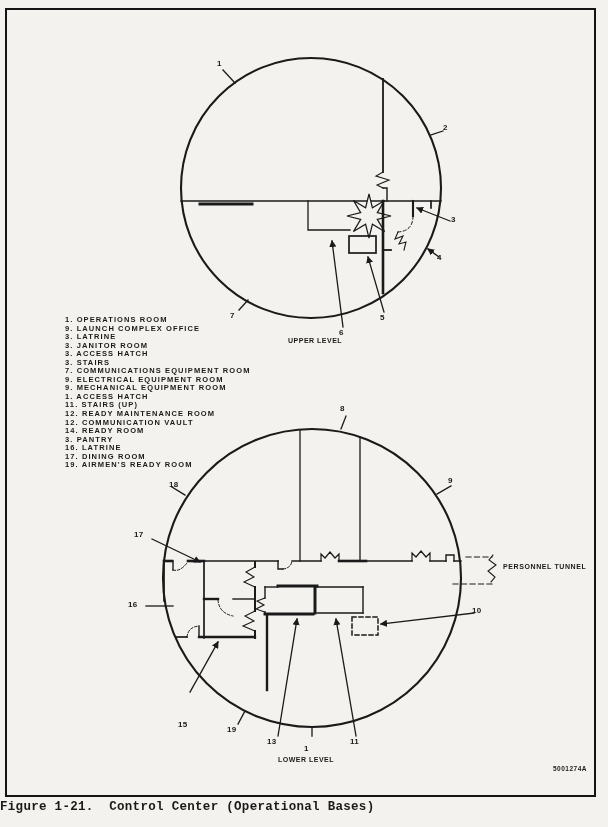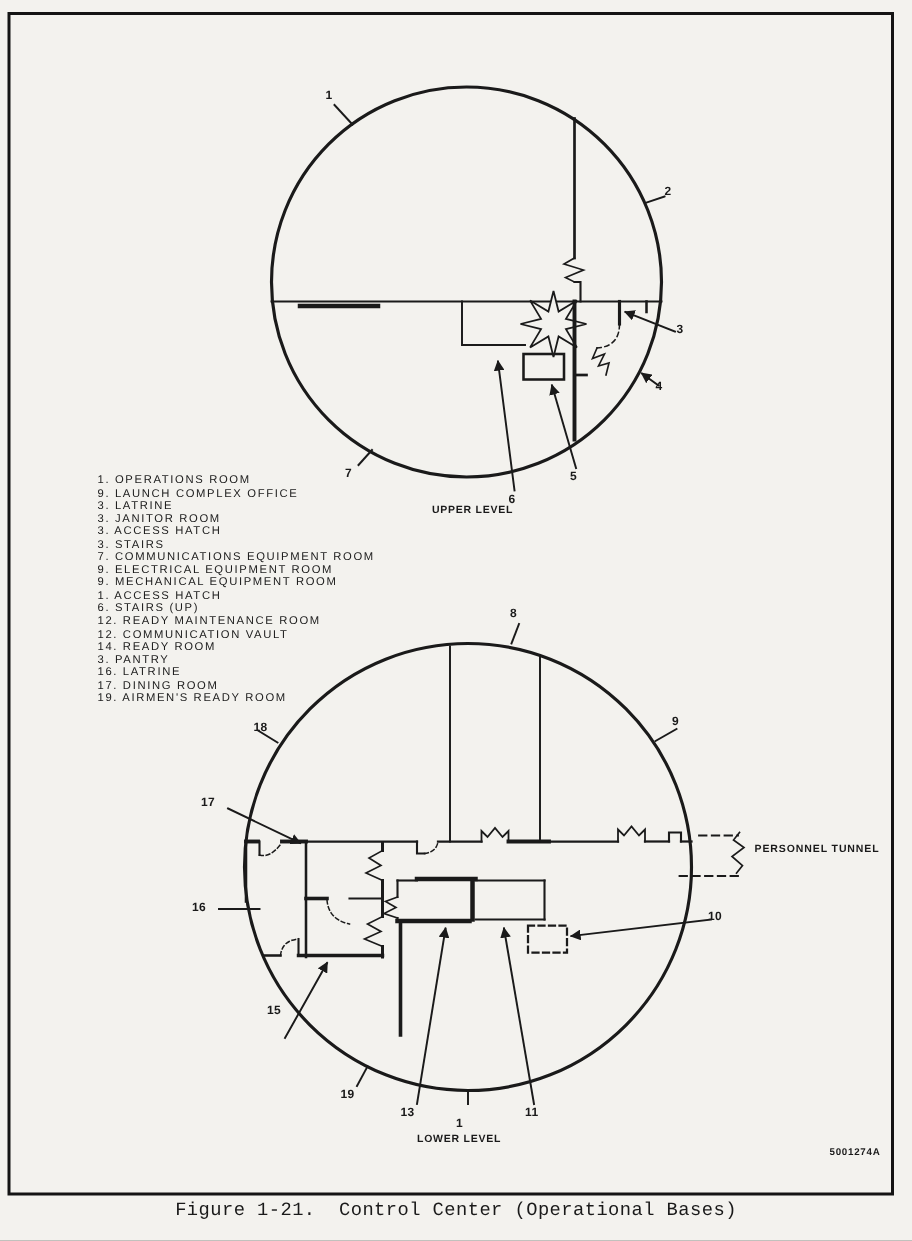--- a/index.html
+++ b/index.html
@@ -8,30 +8,30 @@
     background:#f3f2ee;color:#1a1a1a;overflow:hidden;
     font-family:"Liberation Sans",sans-serif;
   }
   .frame{
     position:absolute;left:5px;top:8px;width:591px;height:789px;
     border:2px solid #141414;box-sizing:border-box;
   }
   svg{position:absolute;left:0;top:0;}
   .legend{position:absolute;left:65px;top:316px;}
   .legend-line{
-    font-size:7.5px;line-height:8.55px;font-weight:normal;
+    font-size:7.5px;line-height:8.55px;font-weight:bold;
     letter-spacing:1.1px;white-space:nowrap;
   }
   .co{position:absolute;font-size:8px;font-weight:bold;letter-spacing:0.3px;}
   .lvl{position:absolute;font-size:7px;font-weight:bold;letter-spacing:0.5px;}
   .tunnel-label{position:absolute;left:503px;top:563px;font-size:7px;font-weight:bold;letter-spacing:0.6px;}
   .dwg-number{position:absolute;left:553px;top:765px;font-size:6.5px;font-weight:bold;letter-spacing:0.5px;}
   .caption{
-    position:absolute;left:0;top:800px;width:608px;text-align:center;
-    font-family:"Liberation Mono",monospace;font-size:12.5px;font-weight:normal;
+    position:absolute;left:0;top:800px;width:608px;
+    font-family:"Liberation Mono",monospace;font-size:12.5px;font-weight:bold;
     white-space:pre;letter-spacing:0.3px;
   }
 </style>
 </head>
 <body>
 
 <div class="page">
 
   <div class="frame"></div>
 
@@ -148,21 +148,21 @@
     <div class="legend-line">1. OPERATIONS ROOM</div>
     <div class="legend-line">9. LAUNCH COMPLEX OFFICE</div>
     <div class="legend-line">3. LATRINE</div>
     <div class="legend-line">3. JANITOR ROOM</div>
     <div class="legend-line">3. ACCESS HATCH</div>
     <div class="legend-line">3. STAIRS</div>
     <div class="legend-line">7. COMMUNICATIONS EQUIPMENT ROOM</div>
     <div class="legend-line">9. ELECTRICAL EQUIPMENT ROOM</div>
     <div class="legend-line">9. MECHANICAL EQUIPMENT ROOM</div>
     <div class="legend-line">1. ACCESS HATCH</div>
-    <div class="legend-line">6. STAIRS (UP)</div>
+    <div class="legend-line">11. STAIRS (UP)</div>
     <div class="legend-line">12. READY MAINTENANCE ROOM</div>
     <div class="legend-line">12. COMMUNICATION VAULT</div>
     <div class="legend-line">14. READY ROOM</div>
     <div class="legend-line">3. PANTRY</div>
     <div class="legend-line">16. LATRINE</div>
     <div class="legend-line">17. DINING ROOM</div>
     <div class="legend-line">19. AIRMEN'S READY ROOM</div>
   </div>
 
   <div class="co" style="left:217px;top:59px">1</div>
@@ -173,21 +173,21 @@
   <div class="co" style="left:339px;top:328px">6</div>
   <div class="co" style="left:230px;top:311px">7</div>
 
   <div class="co" style="left:340px;top:404px">8</div>
   <div class="co" style="left:448px;top:476px">9</div>
   <div class="co" style="left:472px;top:606px">10</div>
   <div class="co" style="left:350px;top:737px">11</div>
   <div class="co" style="left:304px;top:744px">1</div>
   <div class="co" style="left:267px;top:737px">13</div>
   <div class="co" style="left:227px;top:725px">19</div>
-  <div class="co" style="left:178px;top:669px">15</div>
+  <div class="co" style="left:178px;top:720px">15</div>
   <div class="co" style="left:128px;top:600px">16</div>
   <div class="co" style="left:134px;top:530px">17</div>
   <div class="co" style="left:169px;top:480px">18</div>
 
   <div class="lvl" style="left:288px;top:337px">UPPER LEVEL</div>
   <div class="lvl" style="left:278px;top:756px">LOWER LEVEL</div>
   <div class="tunnel-label">PERSONNEL TUNNEL</div>
   <div class="dwg-number">5001274A</div>
 
   <div class="caption">Figure 1-21.  Control Center (Operational Bases)</div>

